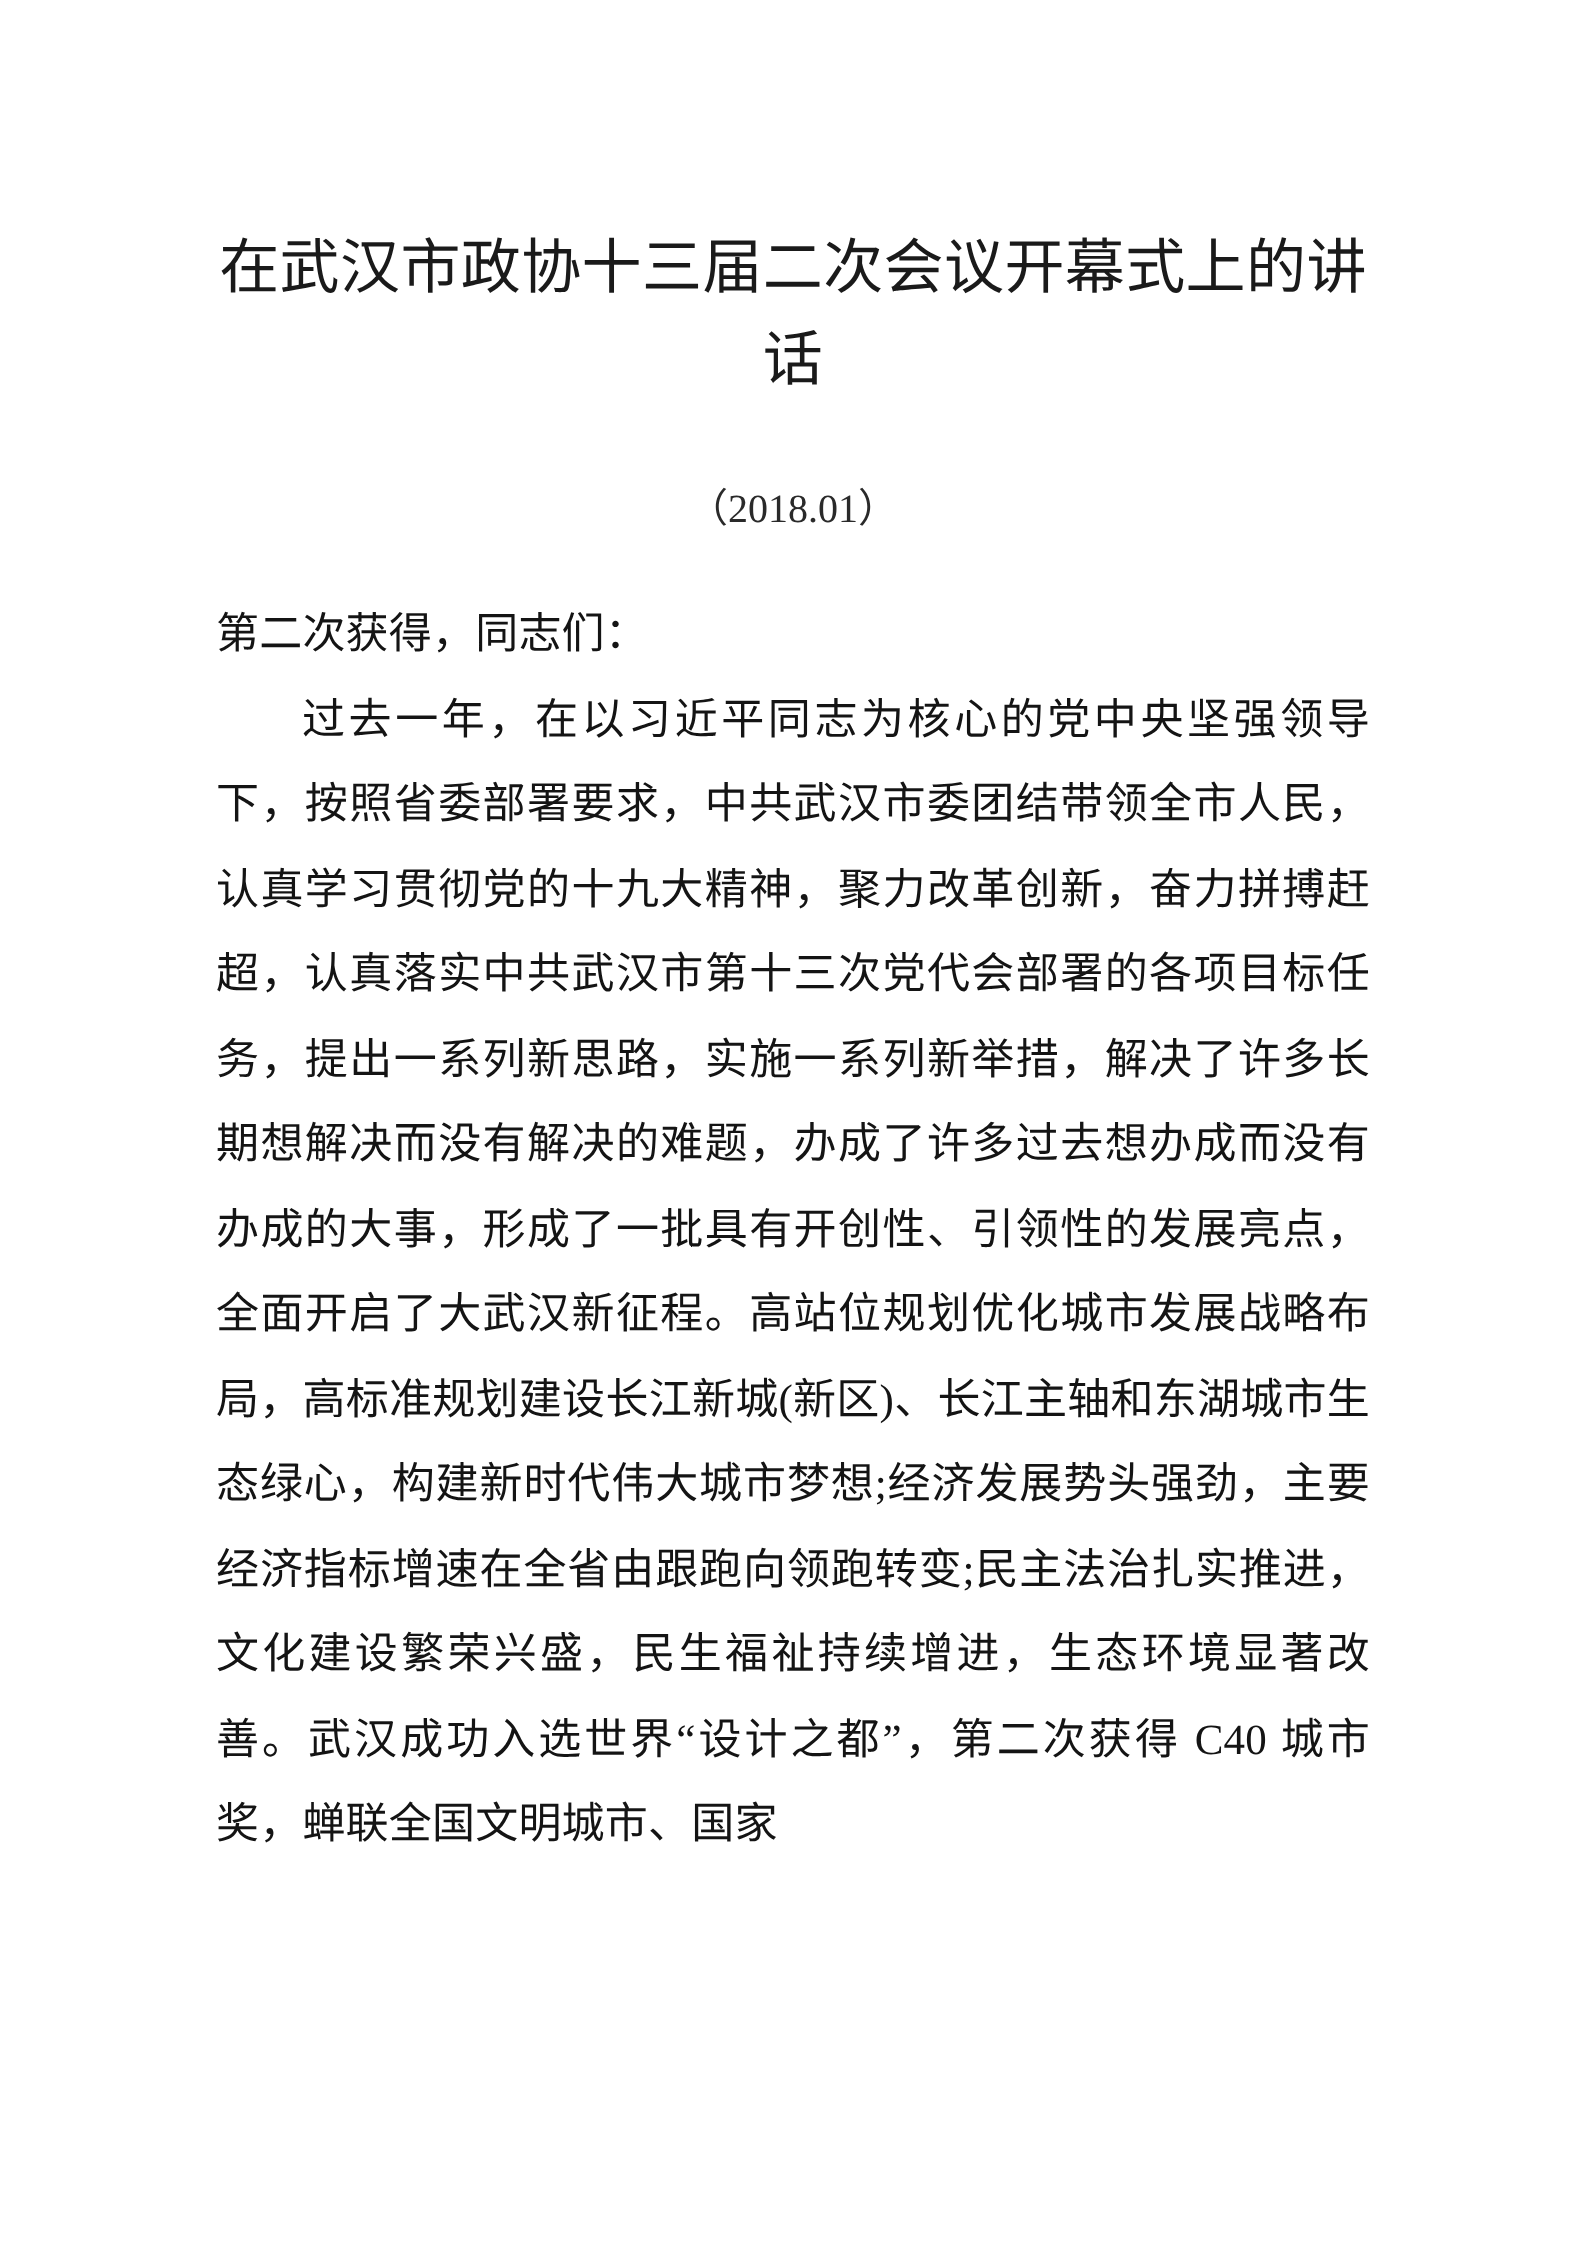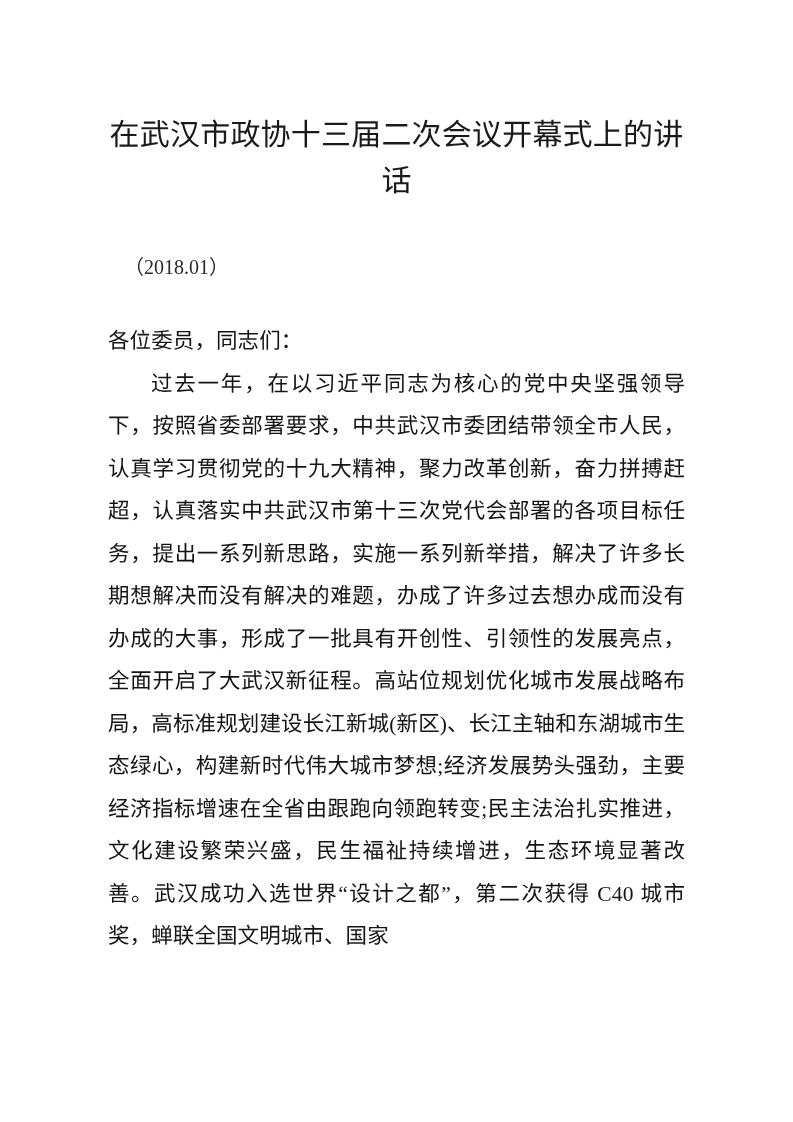--- a/index.html
+++ b/index.html
@@ -34,23 +34,23 @@
     padding-top: 112px;
     font-family: "Liberation Serif", "DejaVu Serif", serif;
     font-size: 30px;
     line-height: 46px;
     font-weight: 400;
     text-align: center;
     letter-spacing: 0.2px;
     color: #1a1a1a;
   }
   .doc-date {
-    margin: 16px;
+    margin: 4px;
     padding-top: 32px;
-    text-align: left;
+    text-align: center;
     font-family: "Liberation Serif", "DejaVu Serif", serif;
     font-size: 20px;
     line-height: 30px;
     color: #2a2a2a;
   }
   .body-block {
     padding-top: 22px;
   }
   p.para {
     margin: 0;
@@ -77,20 +77,20 @@
 
 <div class="page">
   <div class="content">
 
     <h1 class="doc-title">在武汉市政协十三届二次会议开幕式上的讲话</h1>
 
     <p class="doc-date">（2018.01）</p>
 
     <div class="body-block">
 
-      <p class="para salutation">各位委员，同志们：</p>
+      <p class="para salutation">第二次获得，同志们：</p>
 
 
       <p class="para indent">过去一年，在以习近平同志为核心的党中央坚强领导下，按照省委部署要求，中共武汉市委团结带领全市人民，认真学习贯彻党的十九大精神，聚力改革创新，奋力拼搏赶超，认真落实中共武汉市第十三次党代会部署的各项目标任务，提出一系列新思路，实施一系列新举措，解决了许多长期想解决而没有解决的难题，办成了许多过去想办成而没有办成的大事，形成了一批具有开创性、引领性的发展亮点，全面开启了大武汉新征程。高站位规划优化城市发展战略布局，高标准规划建设长江新城(新区)、长江主轴和东湖城市生态绿心，构建新时代伟大城市梦想;经济发展势头强劲，主要经济指标增速在全省由跟跑向领跑转变;民主法治扎实推进，文化建设繁荣兴盛，民生福祉持续增进，生态环境显著改善。武汉成功入选世界“设计之都”，第二次获得 C40 城市奖，蝉联全国文明城市、国家</p>
 
     </div>
   </div>
 </div>
 
 </body></html>

